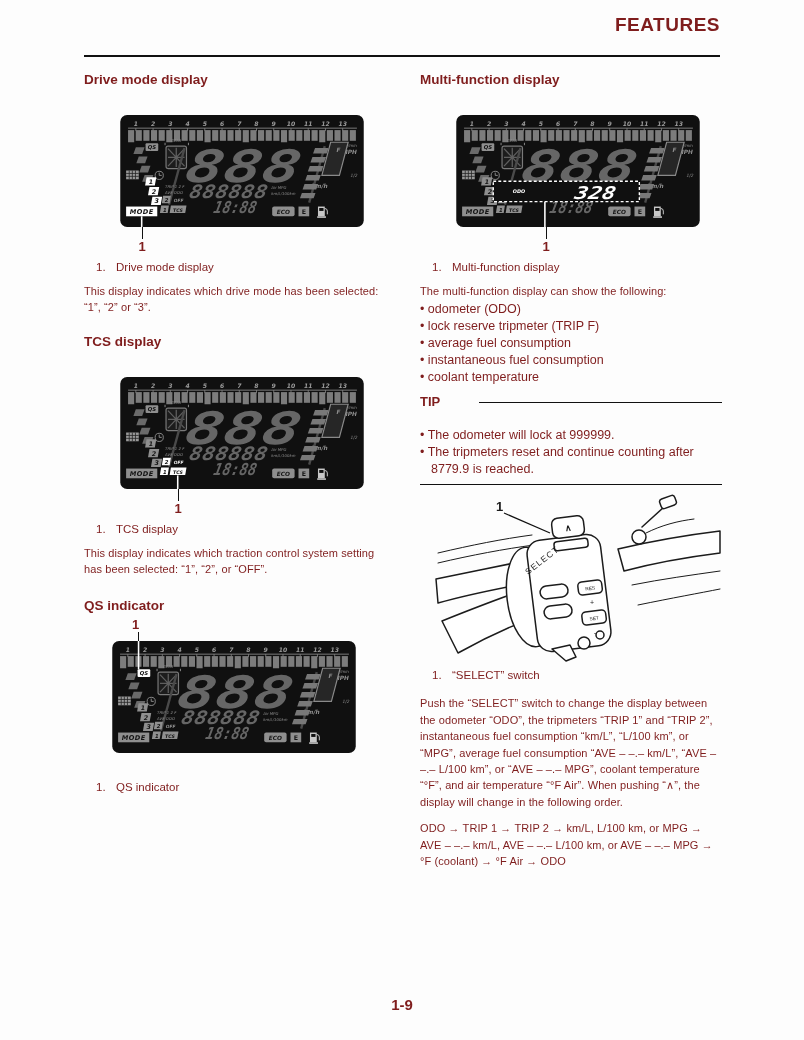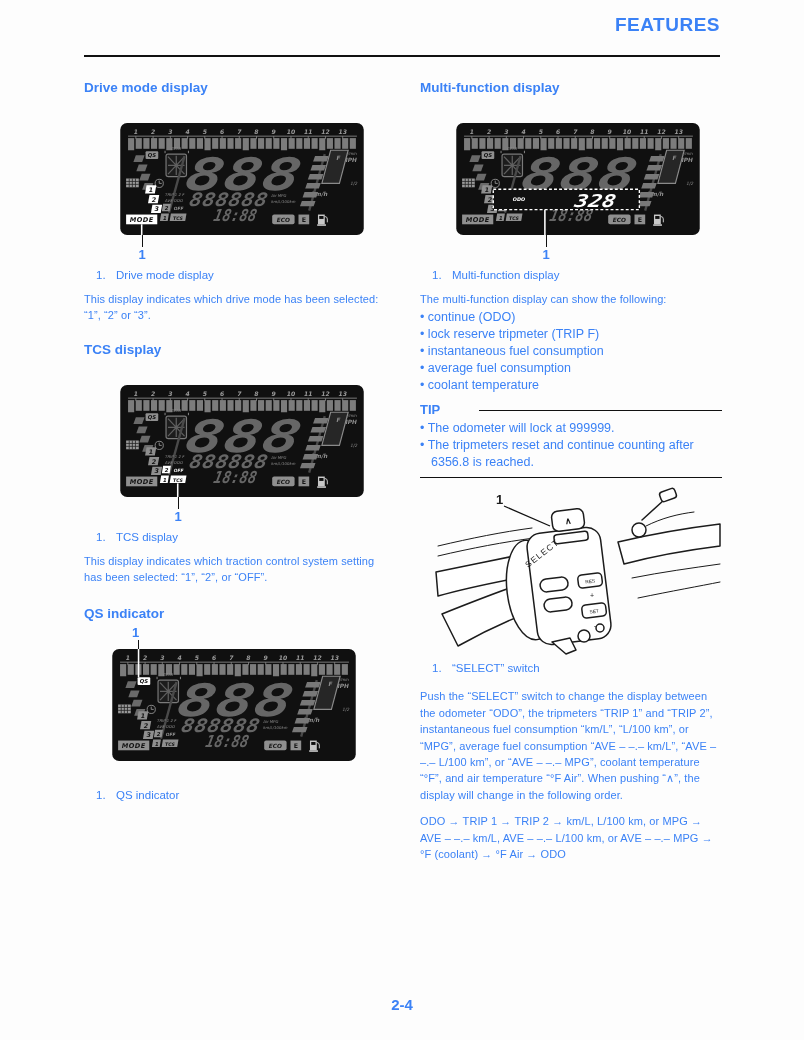--- a/index.html
+++ b/index.html
@@ -1,19 +1,19 @@
 <!DOCTYPE html>
 <html><head>
 <meta charset="utf-8">
 <style>
   html,body{margin:0;padding:0;background:#fff;}
-  .page{position:relative;width:804px;height:1040px;background:#fdfdfd;font-family:"Liberation Sans",sans-serif;color:#3b82f6;overflow:hidden;}
+  .page{position:relative;width:804px;height:1040px;background:#fdfdfd;font-family:"Liberation Sans",sans-serif;color:#7f1d1d;overflow:hidden;}
   .hdr-title{position:absolute;top:14px;right:84px;font-size:19px;font-weight:bold;letter-spacing:.5px;}
   .hdr-rule{position:absolute;top:55px;left:84px;width:636px;height:2.2px;background:#111;}
-  .col{position:absolute;top:76px;}
+  .col{position:absolute;top:68px;}
   .col-left{left:84px;width:308px;}
   .col-right{left:420px;width:302px;}
   h2{font-size:13.5px;font-weight:bold;margin:0;padding:0;}
   .h-first{margin-top:4px;}
   .h-mid{margin-top:18px;}
   .h-qs{margin-top:20px;}
   p.body{font-size:11px;line-height:16.4px;margin:10px 0 0 0;letter-spacing:.1px;}
   .caption{display:flex;font-size:11.5px;margin:0 0 0 12px;}
   .caption .n{width:20px;flex:none;}
   .fig{position:relative;width:244px;margin:28px 0 34px 36px;}
@@ -25,21 +25,21 @@
   .co-num{font-weight:bold;font-size:13px;line-height:15px;}
   .co-above{position:relative;height:24px;}
   .co-above .co-num{position:absolute;left:20px;top:0;}
   .co-above .co-vline{position:absolute;left:26px;top:15px;height:9px;width:0;border-left:1.7px solid #111;}
   .list{margin-top:2px;}
   .bullet{font-size:12.5px;line-height:17px;padding-left:11px;text-indent:-11px;}
   .bullet::before{content:"• ";}
   .tip-head{display:flex;align-items:center;margin-top:8px;gap:33px;}
   .tip-head .t{font-size:13px;font-weight:bold;flex:none;margin-right:6px;}
   .tip-head .rule{flex:1;border-top:1.6px solid #111;margin-top:1px;}
-  .tip-list{margin-top:3px;}
+  .tip-list{margin-top:18px;}
   .tip-bottom-rule{border-top:1.6px solid #111;margin-top:6px;}
   .fig-switch{position:relative;width:290px;margin:8px 0 0 12px;}
   .order{margin-top:16px;}
   .page-num{position:absolute;top:996px;left:0;width:100%;text-align:center;font-size:15px;font-weight:bold;}
   
   .cluster .bg{fill:#101010;}
   .cluster text{fill:#8f8f8f;font-family:"DejaVu Sans",sans-serif;}
   .cluster .seg7{font-family:"DejaVu Sans Mono",monospace;font-weight:700;font-style:italic;fill:#666;}
   .cluster .tline{stroke:#999;stroke-width:.8;}
   .cluster .segs rect{fill:#7c7c7c;}
@@ -775,34 +775,34 @@
         <span class="co-line"></span>
         <span class="co-num">1</span>
       </div>
     </div>
     <div class="caption">
       <span class="n">1.</span>
       <span>Multi-function display</span>
     </div>
     <p class="body">The multi-function display can show the following:</p>
     <div class="list">
-        <div class="bullet">continue (ODO)</div>
+        <div class="bullet">odometer (ODO)</div>
         <div class="bullet">lock reserve tripmeter (TRIP F)</div>
+        <div class="bullet">average fuel consumption</div>
         <div class="bullet">instantaneous fuel consumption</div>
-        <div class="bullet">average fuel consumption</div>
         <div class="bullet">coolant temperature</div>
       </div>
 
     <div class="tip-head">
       <span class="t">TIP</span>
       <span class="rule"></span>
     </div>
     <div class="list tip-list">
         <div class="bullet">The odometer will lock at 999999.</div>
-        <div class="bullet">The tripmeters reset and continue counting after 6356.8 is reached.</div>
+        <div class="bullet">The tripmeters reset and continue counting after 8779.9 is reached.</div>
       </div>
     <div class="tip-bottom-rule"></div>
 
     <div class="fig-switch">
       <svg class="sw" viewBox="0 0 290 172" width="290" height="172">
         <path class="thin" d="M6,60 C40,52 70,46 100,42"></path>
         <path class="thin" d="M6,70 C40,62 72,56 102,52"></path>
         <path class="solid" d="M4,86 C34,80 62,74 92,68 L96,90 C64,96 34,102 6,110 Z"></path>
         <path class="solid" d="M10,128 C50,112 80,100 108,92 L120,118 C90,128 58,142 26,160 Z"></path>
         <path class="solid" d="M186,56 C220,48 255,42 288,38 L288,60 C256,64 222,70 192,78 Z"></path>
@@ -834,14 +834,14 @@
       </svg>
     </div>
     <div class="caption">
       <span class="n">1.</span>
       <span>“SELECT” switch</span>
     </div>
     <p class="body" style="margin-top:14px">Push the “SELECT” switch to change the display between the odometer “ODO”, the tripmeters “TRIP 1” and “TRIP 2”, instantaneous fuel consumption “km/L”, “L/100 km”, or “MPG”, average fuel consumption “AVE – –.– km/L”, “AVE – –.– L/100 km”, or “AVE – –.– MPG”, coolant temperature “°F”, and air temperature “°F Air”. When pushing “∧”, the display will change in the following order.</p>
     <p class="body order">ODO → TRIP 1 → TRIP 2 → km/L, L/100 km, or MPG → AVE – –.– km/L, AVE – –.– L/100 km, or AVE – –.– MPG → °F (coolant) → °F Air → ODO</p>
   </div>
 
-  <div class="page-num">2-4</div>
+  <div class="page-num">1-9</div>
 </div>
 
 </body></html>

